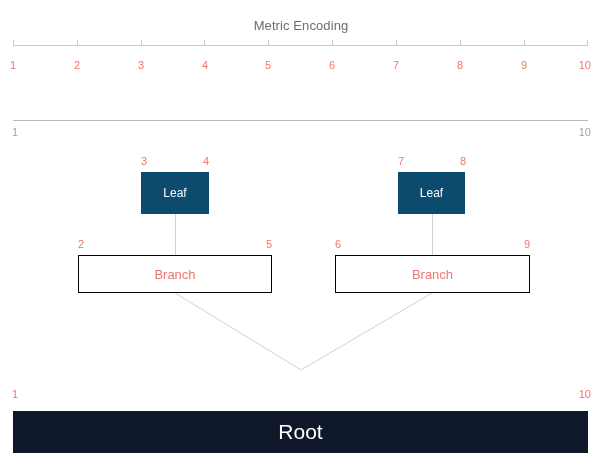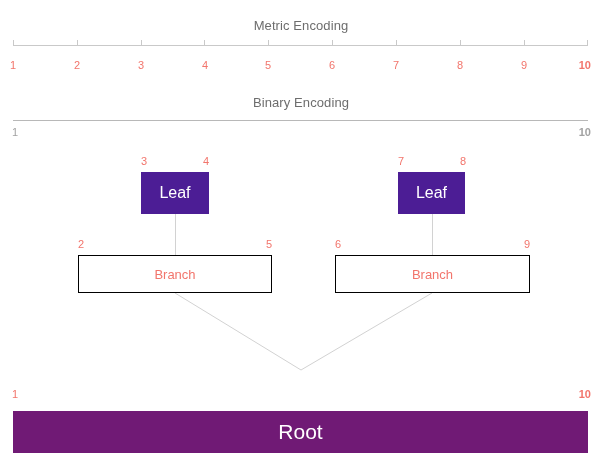--- a/index.html
+++ b/index.html
@@ -36,21 +36,20 @@
     white-space: nowrap;
   }
   .num.gray {
     color: #a2a2a2;
   }
   .num.c {
     transform: translateX(-50%);
   }
   .num.r {
     transform: translateX(-100%);
-    font-weight: bold;
   }
 
   
   #metric-ruler {
     position: absolute;
     left: 13px;
     top: 45px;
     width: 575px;
     height: 9px;
     border-top: 1px solid #c9c9c9;
@@ -70,23 +69,23 @@
     top: 120px;
     width: 575px;
     height: 0;
     border-top: 1px solid #b8b8b8;
   }
 
   
   .leaf-box {
     position: absolute;
     height: 42px;
-    background: #4c1d95;
+    background: #0c4a6e;
     color: #ffffff;
-    font-size: 16px;
+    font-size: 12px;
     display: flex;
     align-items: center;
     justify-content: center;
     box-sizing: border-box;
   }
   .branch-box {
     position: absolute;
     height: 38px;
     background: #ffffff;
     border: 1px solid #000000;
@@ -103,21 +102,21 @@
     background: #d2d2d2;
   }
 
   
   #root-bar {
     position: absolute;
     left: 13px;
     top: 411px;
     width: 575px;
     height: 42px;
-    background: #701a75;
+    background: #0f172a;
     color: #ffffff;
     font-size: 21px;
     display: flex;
     align-items: center;
     justify-content: center;
     box-sizing: border-box;
   }
 
   #connectors {
     position: absolute;
@@ -152,21 +151,20 @@
   <div class="num c" style="left:77px;  top:59px;">2</div>
   <div class="num c" style="left:141px; top:59px;">3</div>
   <div class="num c" style="left:205px; top:59px;">4</div>
   <div class="num c" style="left:268px; top:59px;">5</div>
   <div class="num c" style="left:332px; top:59px;">6</div>
   <div class="num c" style="left:396px; top:59px;">7</div>
   <div class="num c" style="left:460px; top:59px;">8</div>
   <div class="num c" style="left:524px; top:59px;">9</div>
   <div class="num r" style="left:591px; top:59px;">10</div>
 
-  <div class="section-title" style="top:95px;">Binary Encoding</div>
 
   <div id="binary-line"></div>
 
   <div class="num gray" style="left:12px; top:126px;">1</div>
   <div class="num gray r" style="left:591px; top:126px;">10</div>
 
   <svg id="connectors">
     <line x1="175" y1="293" x2="301" y2="370" stroke="#d2d2d2" stroke-width="1"></line>
     <line x1="432" y1="293" x2="301" y2="370" stroke="#d2d2d2" stroke-width="1"></line>
   </svg>

